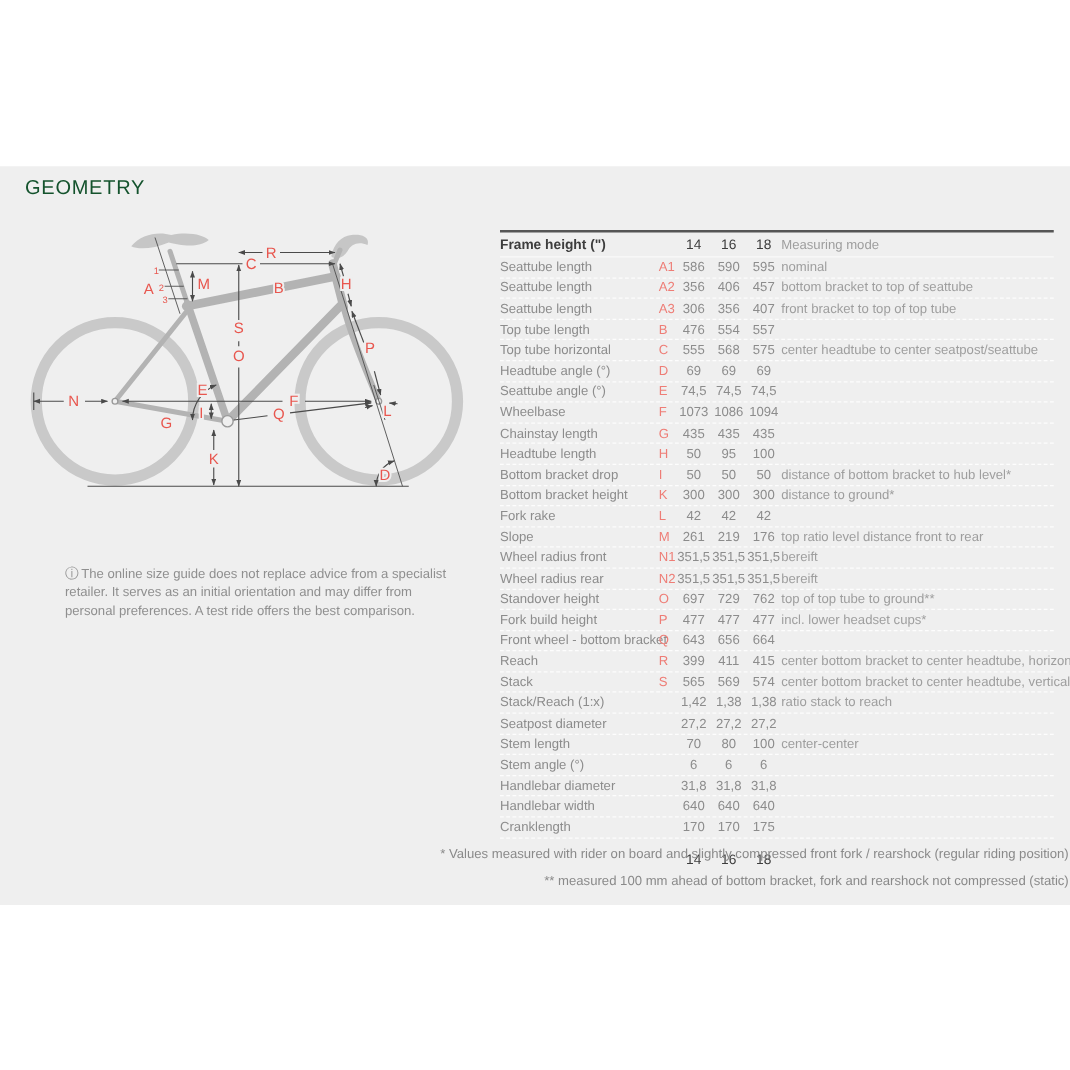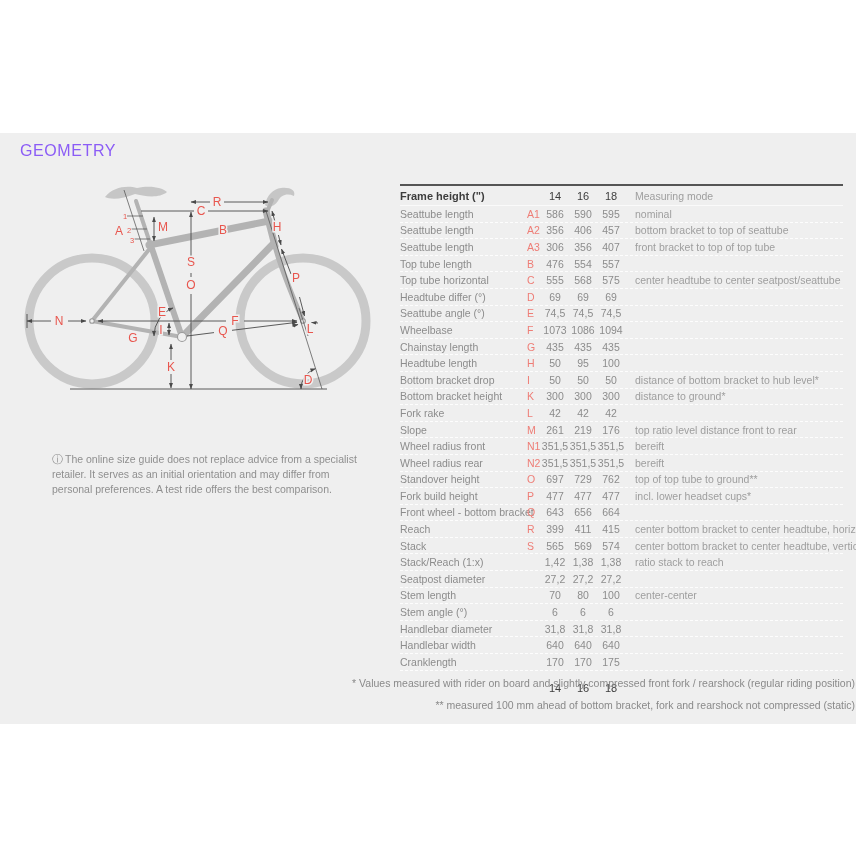--- a/index.html
+++ b/index.html
@@ -2,21 +2,21 @@
 <html><head>
 <meta charset="utf-8">
 <style>
   html,body{margin:0;padding:0;}
   body{
     width:856px;height:856px;position:relative;background:#ffffff;
     font-family:"Liberation Sans", sans-serif;overflow:hidden;
   }
   .band{position:absolute;left:0;top:133px;width:856px;height:591px;background:#efefef;}
   .page-title{
-    position:absolute;left:20px;top:142px;font-size:16px;color:#8b5cf6;
+    position:absolute;left:20px;top:142px;font-size:16px;color:#14532d;
     letter-spacing:.6px;font-weight:400;
   }
   .diagram{position:absolute;left:15px;top:175px;width:380px;height:235px;}
   .tire{fill:none;stroke:#c9c9c9;stroke-width:9;}
   .frame{stroke:#b3b3b3;fill:none;stroke-linecap:round;}
   .soft{fill:#c6c6c6;stroke:none;}
   .meas line,.meas path{stroke:#4a4a4a;stroke-width:.9;fill:none;}
   .meas .thin{stroke-width:.7;}
   .hub{fill:#efefef;stroke:#9a9a9a;stroke-width:1.1;}
   .lbl{fill:#e8564e;font-size:12px;text-anchor:middle;paint-order:stroke;stroke:#efefef;stroke-width:3px;font-weight:400;}
@@ -27,21 +27,21 @@
   }
   .note .info-ic{font-size:11px;color:#8f8f8f;margin-right:2px;}
   .geo-table{position:absolute;left:400px;top:184px;width:443px;border-top:2px solid #555;}
   .trow{display:flex;align-items:center;height:15.6px;border-bottom:1px dashed #fdfdfd;}
   .trow.head{height:19px;border-bottom:1px solid #fafafa;}
   .c-label{width:127px;flex:none;font-size:10.5px;color:#8c8c8c;white-space:nowrap;}
   .head .c-label{font-size:11px;color:#3d3d3d;font-weight:700;width:127px;}
   .c-code{width:14px;flex:none;font-size:10.5px;color:#ee7d76;}
   .c-val{width:28px;flex:none;text-align:center;font-size:10.5px;color:#8c8c8c;}
   .head .c-val,.tfoot .c-val{font-size:11px;color:#3d3d3d;font-weight:400;}
-  .c-mode{flex:1;margin-left:10px;font-size:10.5px;color:#9e9e9e;white-space:nowrap;}
+  .c-mode{flex:1;font-size:10.5px;color:#9e9e9e;white-space:nowrap;}
   .tfoot{display:flex;height:26px;align-items:center;padding-top:4px;border-bottom:none;}
   .spacer{width:141px;flex:none;}
   .footnote{position:absolute;right:1px;font-size:10.5px;color:#8a8a8a;white-space:nowrap;}
   .fn1{top:677px;}
   .fn2{top:699px;}
 </style>
 </head>
 <body>
 
 <div class="band"></div>
@@ -205,21 +205,21 @@
       <div class="trow">
         <div class="c-label">Top tube horizontal</div>
         <div class="c-code">C</div>
         <div class="c-val">555</div>
         <div class="c-val">568</div>
         <div class="c-val">575</div>
         <div class="c-mode">center headtube to center seatpost/seattube</div>
       </div>
 
       <div class="trow">
-        <div class="c-label">Headtube differ (°)</div>
+        <div class="c-label">Headtube angle (°)</div>
         <div class="c-code">D</div>
         <div class="c-val">69</div>
         <div class="c-val">69</div>
         <div class="c-val">69</div>
         <div class="c-mode"></div>
       </div>
 
       <div class="trow">
         <div class="c-label">Seattube angle (°)</div>
         <div class="c-code">E</div>

